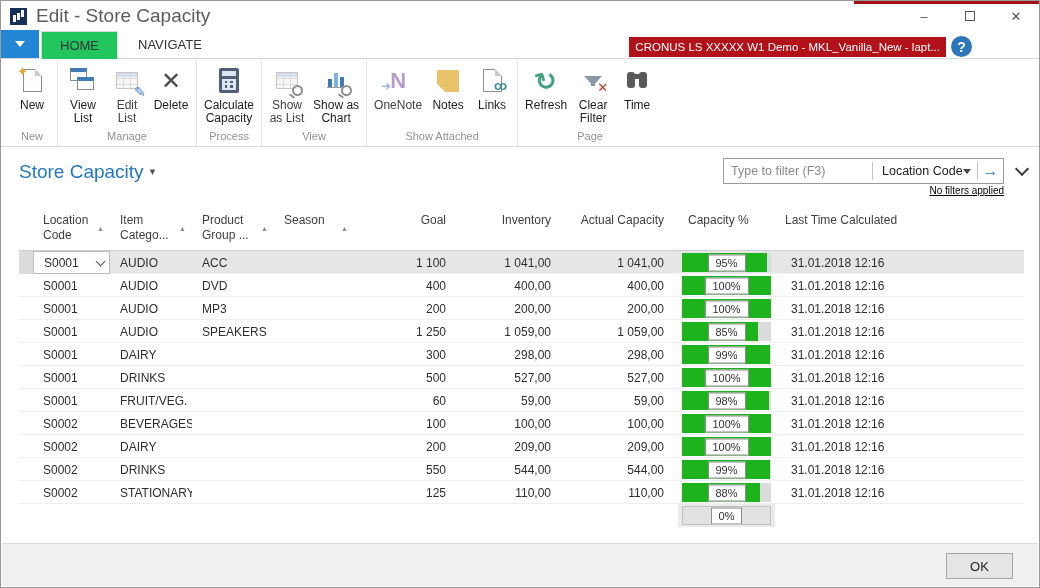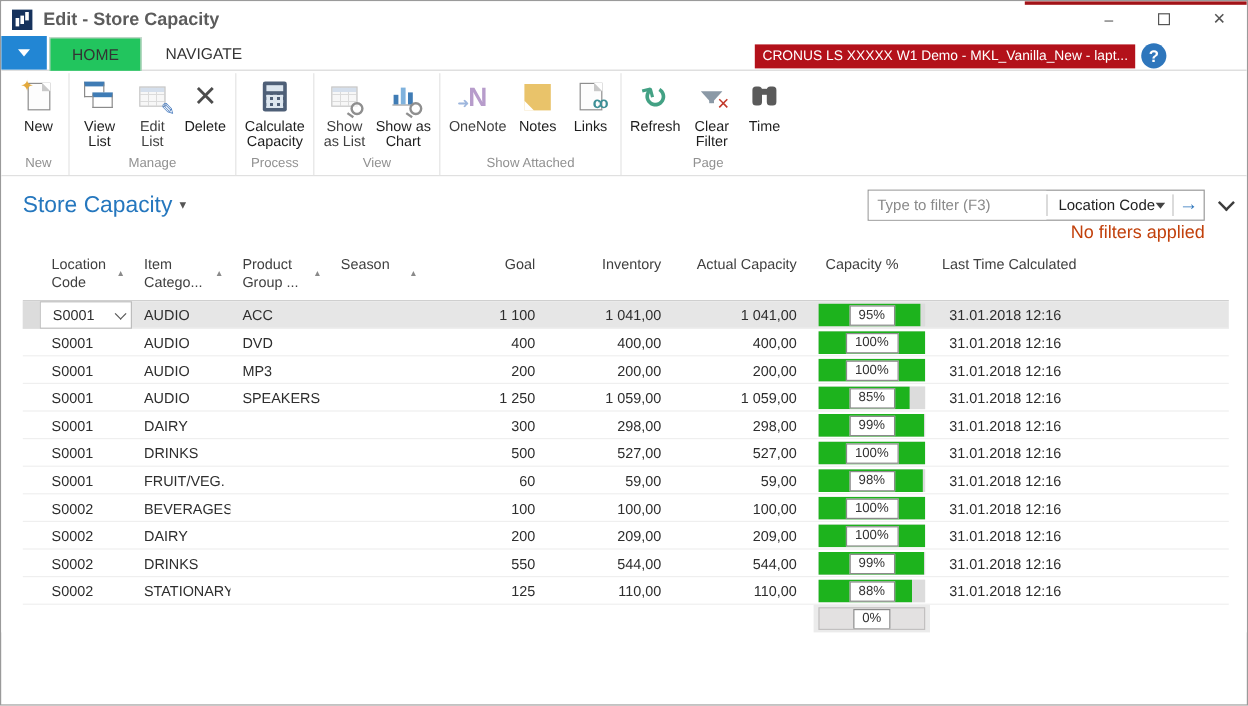--- a/index.html
+++ b/index.html
@@ -4,21 +4,21 @@
 <style>
   * { margin:0; padding:0; box-sizing:border-box; }
   html,body { width:1040px; height:588px; background:#c8c6c4; font-family:"Liberation Sans","DejaVu Sans",sans-serif; }
   .window { position:relative; width:1040px; height:588px; background:#fff; border:1px solid #9a9a9a; overflow:hidden; }
 
   
   .titlebar { position:relative; height:30px; display:flex; align-items:center; padding-left:9px; background:#fff; }
   .app-icon { width:17px; height:17px; background:#16325c; position:relative; margin-right:9px; flex:0 0 auto; }
   .app-icon::before { content:""; position:absolute; left:3px; bottom:3px; width:3px; height:7px; background:#fff;
       box-shadow:4px -2px 0 0 #fff, 8px -5px 0 0 #fff; }
-  .title-text { font-size:15px; color:#5c5c5c;font-weight:bold; }
+  .title-text { font-size:19px; color:#5c5c5c; }
   .win-controls { position:absolute; right:0; top:0; height:30px; display:flex; }
   .win-btn { width:46px; height:30px; display:flex; align-items:center; justify-content:center; color:#555; font-size:13px; }
   .win-btn .maxbox { width:10px; height:10px; border:1px solid #555; display:inline-block; }
   .top-red-strip { position:absolute; top:0; left:853px; right:0; height:3px; background:#a21318; }
 
   
   .tabrow { position:relative; height:28px; display:flex; align-items:flex-end; background:#fff; border-bottom:1px solid #d8d8d8; }
   .appmenu { width:38px; height:28px; background:#2286d4; display:flex; align-items:center; justify-content:center; }
   .appmenu .dd { width:0; height:0; border-left:5px solid transparent; border-right:5px solid transparent; border-top:6px solid #fff; }
   .tab { height:28px; padding:0 18px; display:flex; align-items:center; font-size:13px; color:#333; margin-left:2px; }
@@ -85,21 +85,21 @@
   .page-title .dd { font-size:11px; color:#555; margin-left:6px; vertical-align:3px; }
   .filter-box { position:absolute; left:722px; top:11px; width:281px; height:26px; border:1px solid #9a9a9a; display:flex; align-items:stretch; background:#fff; }
   .filter-input { flex:1 1 auto; border:none; outline:none; font-size:12.5px; padding:0 7px; color:#333; font-family:inherit; min-width:0; }
   .filter-input::placeholder { color:#8a8a8a; }
   .filter-sep { width:1px; background:#c3c3c3; margin:3px 0; }
   .filter-field { display:flex; align-items:center; font-size:12.5px; color:#222; padding:0 6px 0 9px; width:122px; justify-content:space-between; }
   .tri-down { width:0; height:0; border-left:4px solid transparent; border-right:4px solid transparent; border-top:5px solid #444; }
   .filter-go { width:30px; display:flex; align-items:center; justify-content:center; color:#2e76bc; font-size:16px; font-weight:bold; }
   .expand-chev { position:absolute; left:1016px; top:17px; width:11px; height:11px; }
   .expand-chev::before { content:""; position:absolute; left:0; top:0; width:8px; height:8px; border-right:2px solid #3c3c3c; border-bottom:2px solid #3c3c3c; transform:rotate(45deg); }
-  .filter-status { position:absolute; right:35px; top:38px; font-size:15px; color:#c2410c; }
+  .filter-status { position:absolute; right:35px; top:38px; font-size:10px; color:#000000;text-decoration:underline; }
 
   
   .grid { position:relative; margin-left:18px; width:1005px; }
   .trow { display:grid; grid-template-columns:14px 77px 82px 82px 80px 106px 105px 113px 97px 1fr; align-items:stretch; }
   .thead { height:40px; border-bottom:1px solid #cfcfcf; }
   .th { font-size:12px; color:#3f3f3f; padding:2px 4px 0 10px; position:relative; line-height:15px; }
   .th.num { text-align:right; padding-right:14px; }
   .th .sort { position:absolute; right:6px; top:10px; font-size:7px; color:#8a8a8a; }
   .trow.datarow { height:23px; border-bottom:1px solid #efefef; }
   .trow.datarow.selected { background:#e6e6e6; }
@@ -516,14 +516,17 @@
                 <div class="cap-fill" style="width:0%"></div>
                 <span class="cap-label">0%</span>
               </div>
             </div>
             <div class="cell"></div>
           </div>
         </div>
     </div>
   </div>
 
+  <div class="footer">
+    <button class="ok-btn">OK</button>
+  </div>
 
 </div>
 
 </body></html>

